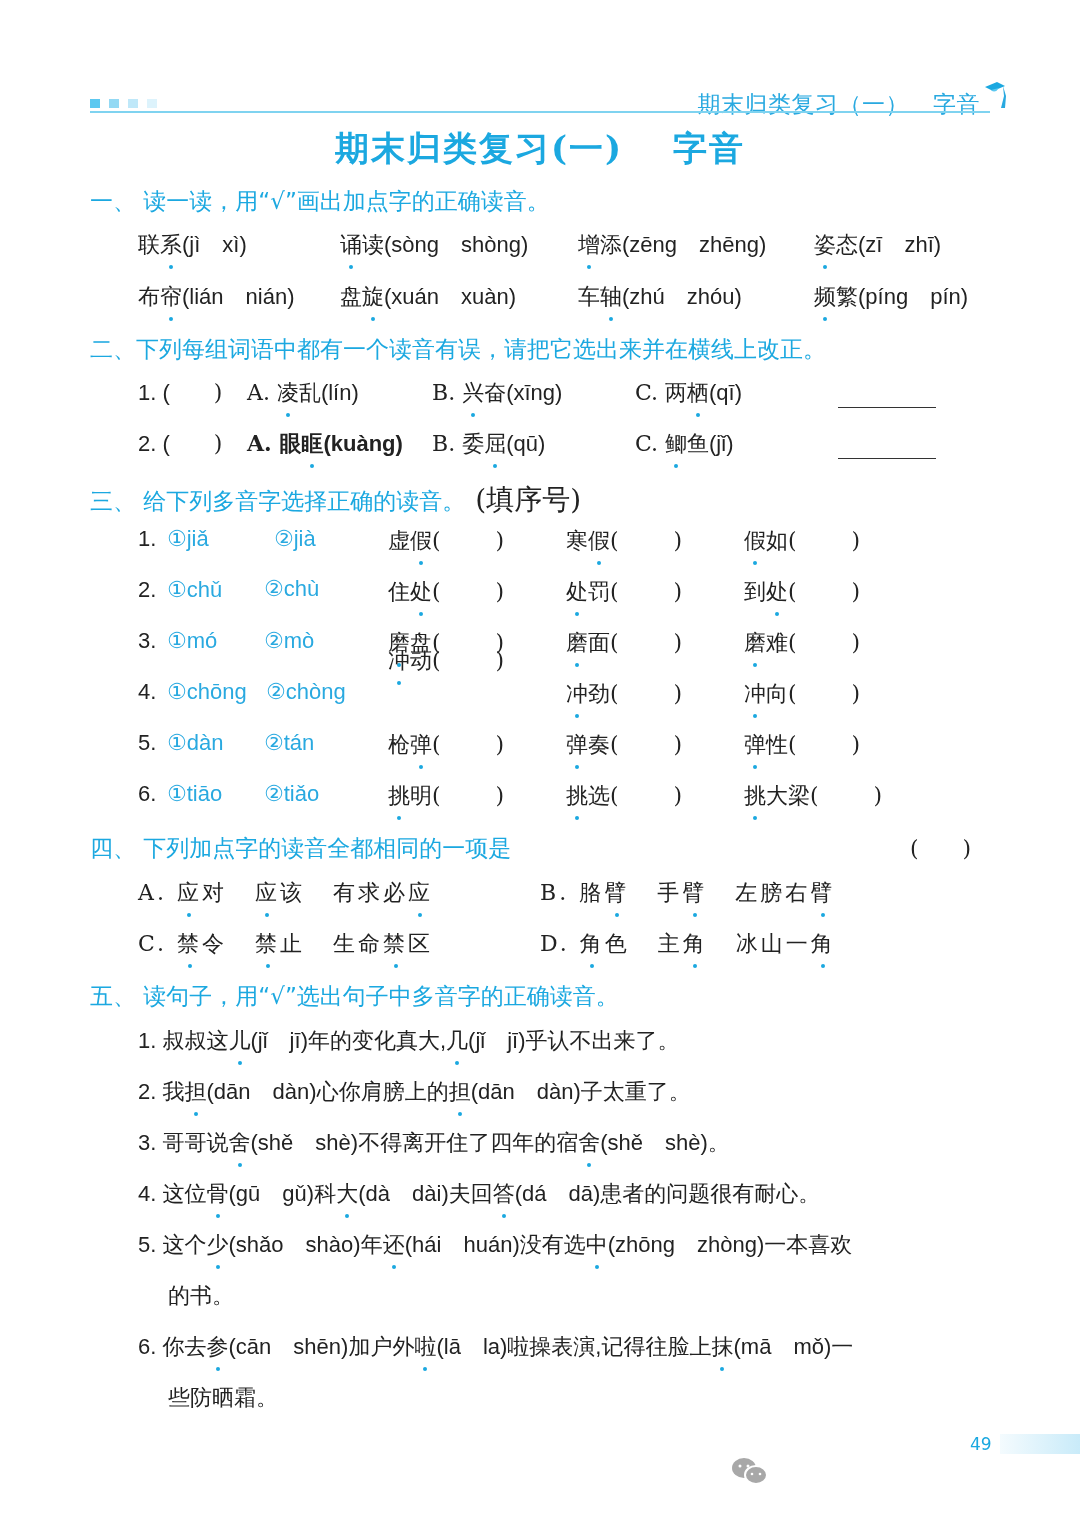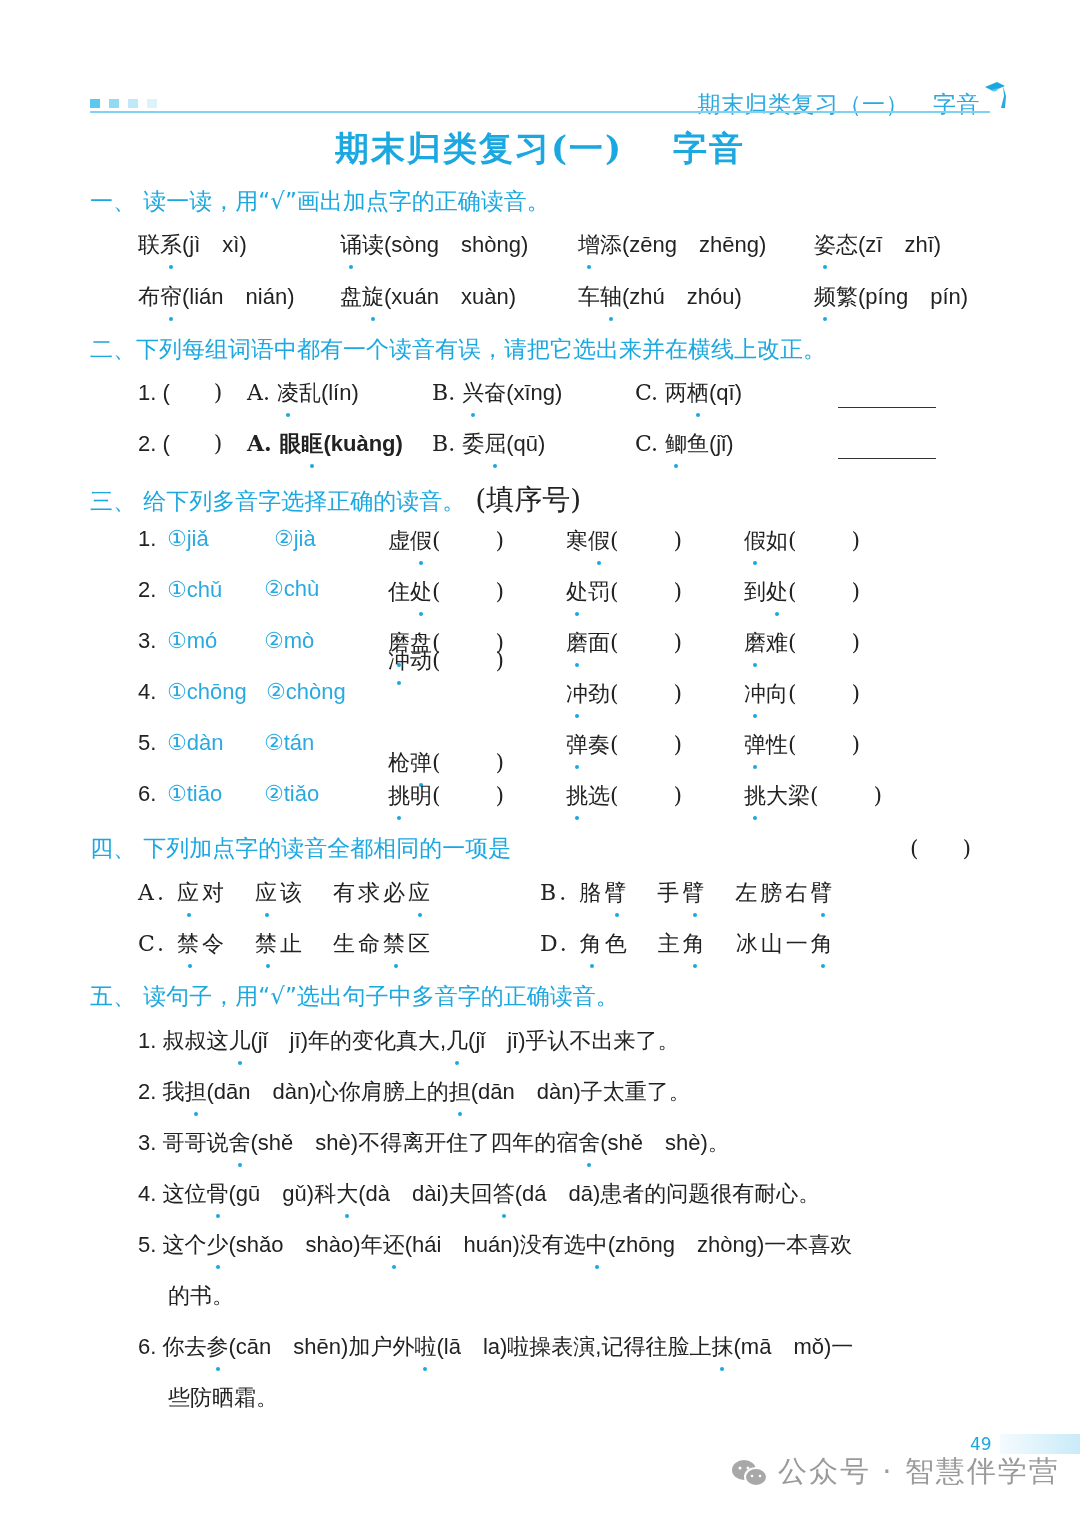--- a/index.html
+++ b/index.html
@@ -91,21 +91,21 @@
     <div class="row" style="left: 744px; top: 628px;"><span class="cn"><span class="dot">磨</span><span>难</span></span><span class="cn">(</span><span>　　 </span><span class="cn">)</span></div>
     <div class="row py" style="left: 138px; top: 679px;">4.</div>
     <div class="row py blue" style="left: 167px; top: 679px;">①chōng</div>
     <div class="row py blue" style="left: 266px; top: 679px;">②chòng</div>
     <div class="row" style="left: 388px; top: 646px;"><span class="cn"><span class="dot">冲</span><span>动</span></span><span class="cn">(</span><span>　　 </span><span class="cn">)</span></div>
     <div class="row" style="left: 566px; top: 679px;"><span class="cn"><span class="dot">冲</span><span>劲</span></span><span class="cn">(</span><span>　　 </span><span class="cn">)</span></div>
     <div class="row" style="left: 744px; top: 679px;"><span class="cn"><span class="dot">冲</span><span>向</span></span><span class="cn">(</span><span>　　 </span><span class="cn">)</span></div>
     <div class="row py" style="left: 138px; top: 730px;">5.</div>
     <div class="row py blue" style="left: 167px; top: 730px;">①dàn</div>
     <div class="row py blue" style="left: 264px; top: 730px;">②tán</div>
-    <div class="row" style="left: 388px; top: 748px;"><span class="cn"><span>枪</span><span class="dot">弹</span></span><span class="cn">(</span><span>　　 </span><span class="cn">)</span></div>
+    <div class="row" style="left: 388px; top: 730px;"><span class="cn"><span>枪</span><span class="dot">弹</span></span><span class="cn">(</span><span>　　 </span><span class="cn">)</span></div>
     <div class="row" style="left: 566px; top: 730px;"><span class="cn"><span class="dot">弹</span><span>奏</span></span><span class="cn">(</span><span>　　 </span><span class="cn">)</span></div>
     <div class="row" style="left: 744px; top: 730px;"><span class="cn"><span class="dot">弹</span><span>性</span></span><span class="cn">(</span><span>　　 </span><span class="cn">)</span></div>
     <div class="row py" style="left: 138px; top: 781px;">6.</div>
     <div class="row py blue" style="left: 167px; top: 781px;">①tiāo</div>
     <div class="row py blue" style="left: 264px; top: 781px;">②tiǎo</div>
     <div class="row" style="left: 388px; top: 781px;"><span class="cn"><span class="dot">挑</span><span>明</span></span><span class="cn">(</span><span>　　 </span><span class="cn">)</span></div>
     <div class="row" style="left: 566px; top: 781px;"><span class="cn"><span class="dot">挑</span><span>选</span></span><span class="cn">(</span><span>　　 </span><span class="cn">)</span></div>
     <div class="row" style="left: 744px; top: 781px;"><span class="cn"><span class="dot">挑</span><span>大</span><span>梁</span></span><span class="cn">(</span><span>　　 </span><span class="cn">)</span></div>
   </div>
 
@@ -133,14 +133,14 @@
 <div class="pgbar"></div>
 <div class="pgnum">49</div>
 <div class="wm">
   <svg class="wm-icon" viewBox="0 0 40 30">
     <ellipse cx="14" cy="12" rx="12" ry="10" fill="#a8a8a8"></ellipse>
     <ellipse cx="26" cy="19" rx="11" ry="9" fill="#a8a8a8" stroke="#fff" stroke-width="2"></ellipse>
     <circle cx="10" cy="10" r="1.5" fill="#fff"></circle>
       <circle cx="18" cy="10" r="1.5" fill="#fff"></circle>
     <circle cx="22" cy="18" r="1.3" fill="#fff"></circle>
       <circle cx="30" cy="18" r="1.3" fill="#fff"></circle>
-  </svg><span>公众号 · 智慧伴学营</span>
+  </svg>
 </div>
 
 </body></html>

